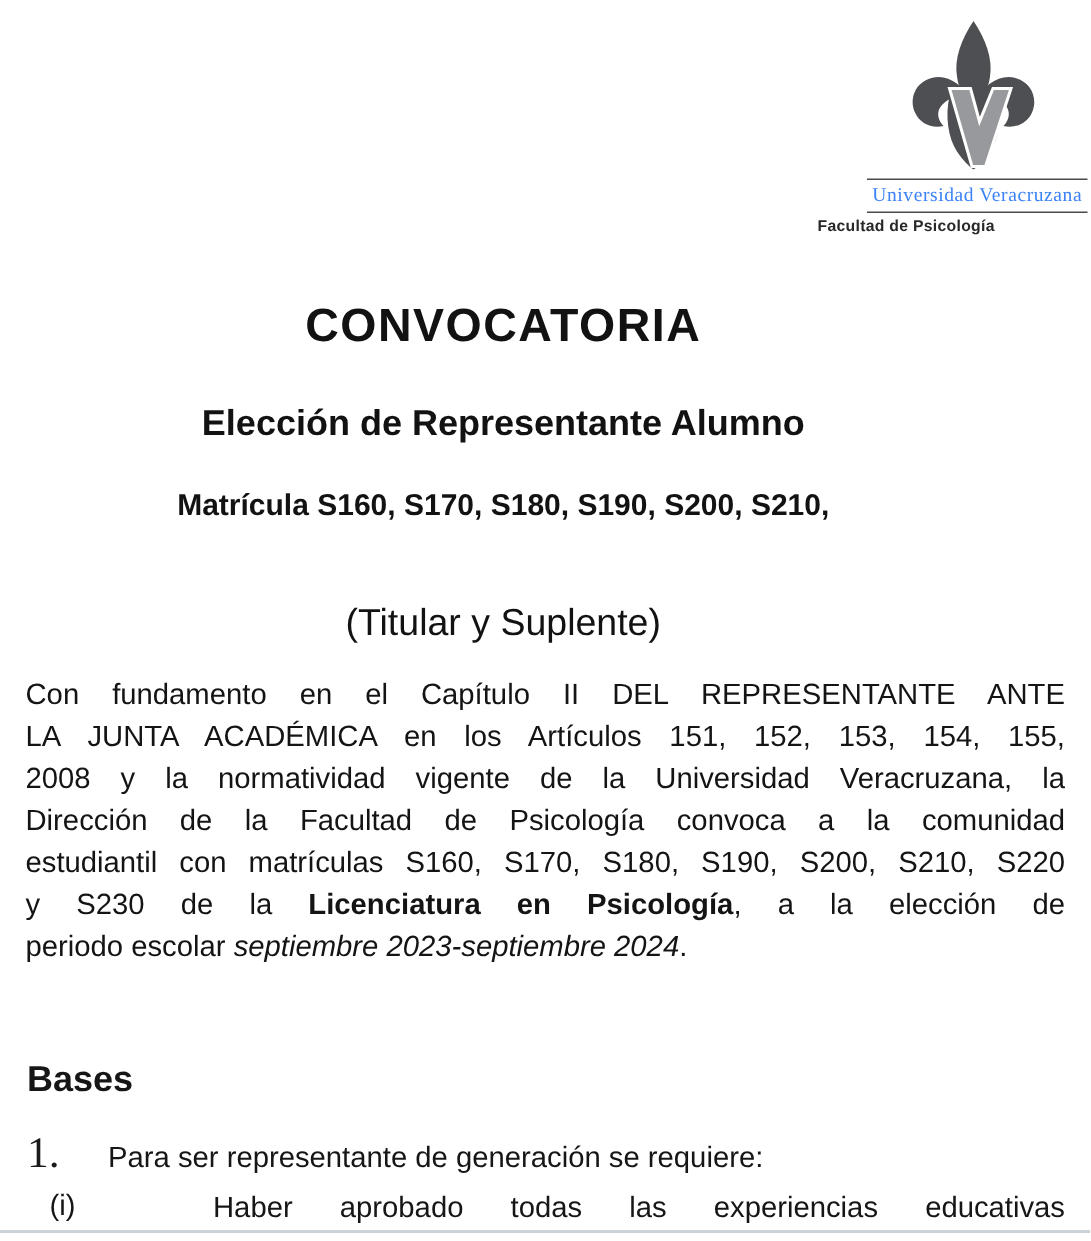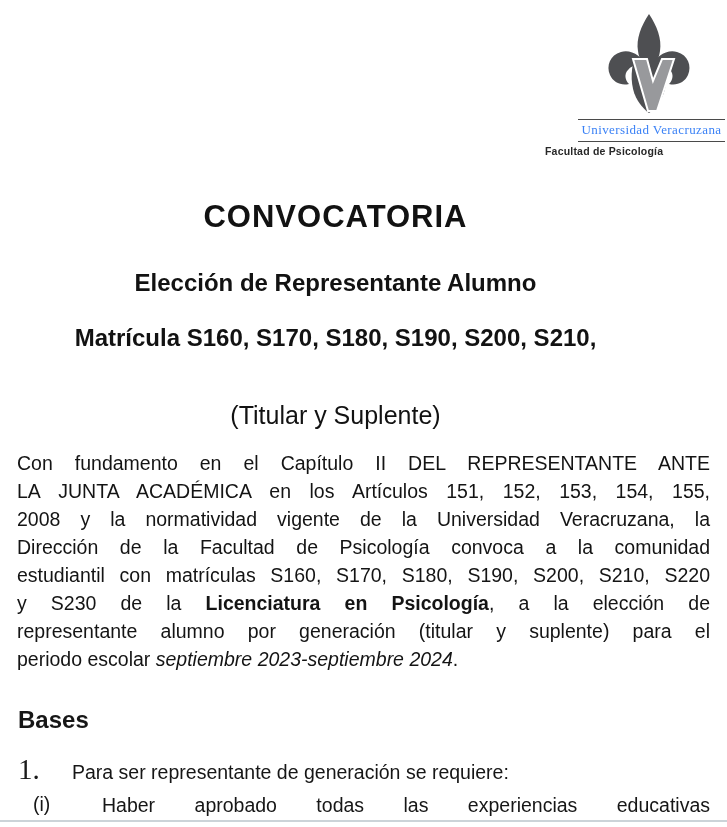--- a/index.html
+++ b/index.html
@@ -16,39 +16,39 @@
     font-family:"Liberation Serif",serif;font-size:13px;letter-spacing:0.4px;color:#3b82f6;
   }
   .faculty{
     position:absolute;left:545px;top:145px;white-space:nowrap;
     font-size:10.5px;font-weight:bold;letter-spacing:0.2px;color:#282828;
   }
   
   .h-center{position:absolute;left:0;width:671px;text-align:center;margin:0;color:#121212;}
   #main-title{top:199px;font-size:31px;font-weight:bold;letter-spacing:1px;}
   #subject-title{top:269px;font-size:24px;font-weight:bold;}
-  #matricula-title{top:318px;font-size:24px;font-weight:bold;line-height:39px;}
+  #matricula-title{top:318px;font-size:20px;font-weight:bold;line-height:39px;}
   #roles-title{top:401px;font-size:25px;font-weight:normal;}
   
   #intro{
     position:absolute;left:17px;top:449px;width:693px;
     font-size:19.5px;line-height:28px;color:#141414;
   }
   .jline{text-align:justify;}
   .jline.just{text-align-last:justify;-moz-text-align-last:justify;}
   
   #bases-heading{position:absolute;left:18px;top:706px;font-size:24px;font-weight:bold;}
   #item-1{position:absolute;left:18px;top:755px;width:692px;display:flex;align-items:flex-start;}
   #item-1 .num{
     flex:0 0 54px;font-family:"Liberation Serif",serif;font-size:29px;line-height:1;color:#1a1a1a;
   }
   #item-1 .itext{font-size:19.5px;padding-top:6px;}
   #subitem-i{position:absolute;left:33px;top:793px;width:677px;display:flex;align-items:flex-start;}
   #subitem-i .sub-marker{flex:0 0 69px;font-size:19.5px;}
-  #subitem-i .sub-text{flex:1;font-size:19.5px;line-height:24px;}
+  #subitem-i .sub-text{flex:1;font-size:19.5px;line-height:24px;margin-left:40px;}
   
   #bottom-rule{position:absolute;left:0;top:820px;width:727px;height:2px;background:#ccd3d8;}
   b{font-weight:bold;} i{font-style:italic;}
 </style>
 </head>
 <body>
 
 <div id="page">
 
   <svg class="fleur" viewBox="0 0 90 106" aria-hidden="true">
@@ -69,21 +69,20 @@
   </h3>
   <h3 id="roles-title" class="h-center">(Titular y Suplente)</h3>
 
   <div id="intro">
       <div class="jline just"><span>Con fundamento en el Capítulo II DEL REPRESENTANTE ANTE</span></div>
       <div class="jline just"><span>LA JUNTA ACADÉMICA en los Artículos 151, 152, 153, 154, 155,</span></div>
       <div class="jline just"><span>2008 y la normatividad vigente de la Universidad Veracruzana, la</span></div>
       <div class="jline just"><span>Dirección de la Facultad de Psicología convoca a la comunidad</span></div>
       <div class="jline just"><span>estudiantil con matrículas S160, S170, S180, S190, S200, S210, S220</span></div>
       <div class="jline just"><span>y S230 de la </span><b>Licenciatura en Psicología</b><span>, a la elección de</span></div>
-      <div class="jline just"><span>representante alumno por generación (titular y suplente) para el</span></div>
       <div class="jline"><span>periodo escolar </span><i>septiembre 2023-septiembre 2024</i><span>.</span></div>
     </div>
 
   <div id="bases-heading">Bases</div>
 
   <div id="item-1">
     <span class="num">1.</span>
     <span class="itext">Para ser representante de generación se requiere:</span>
   </div>
 

